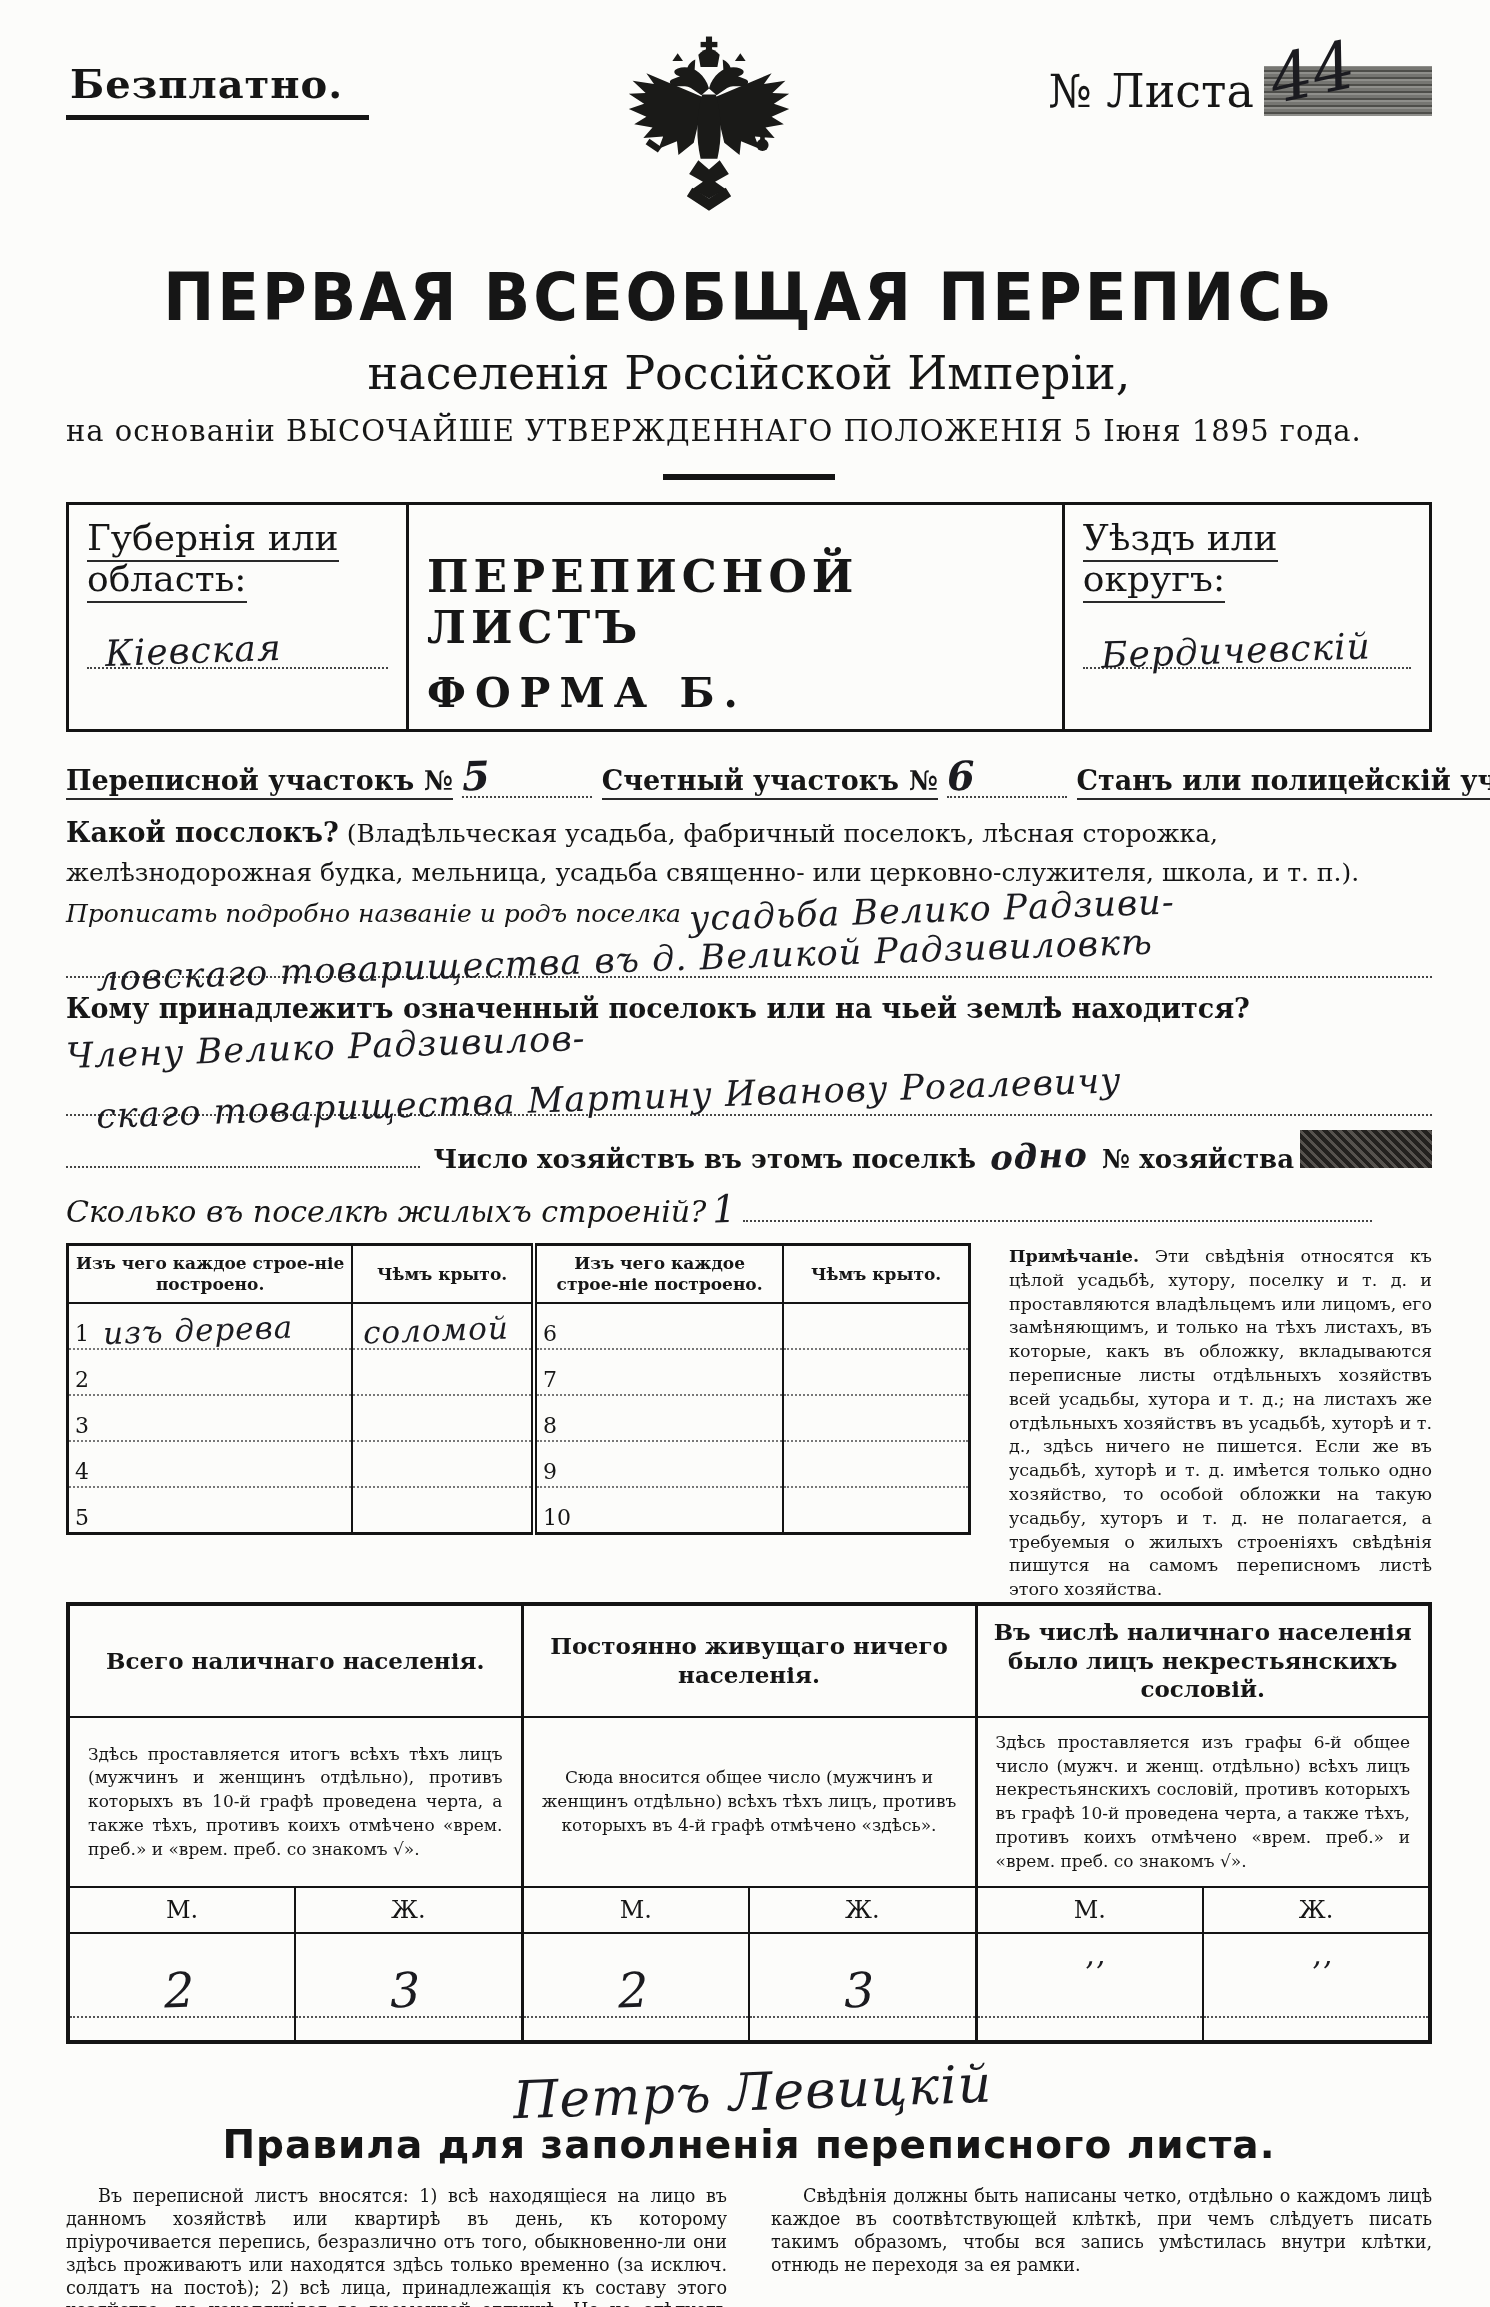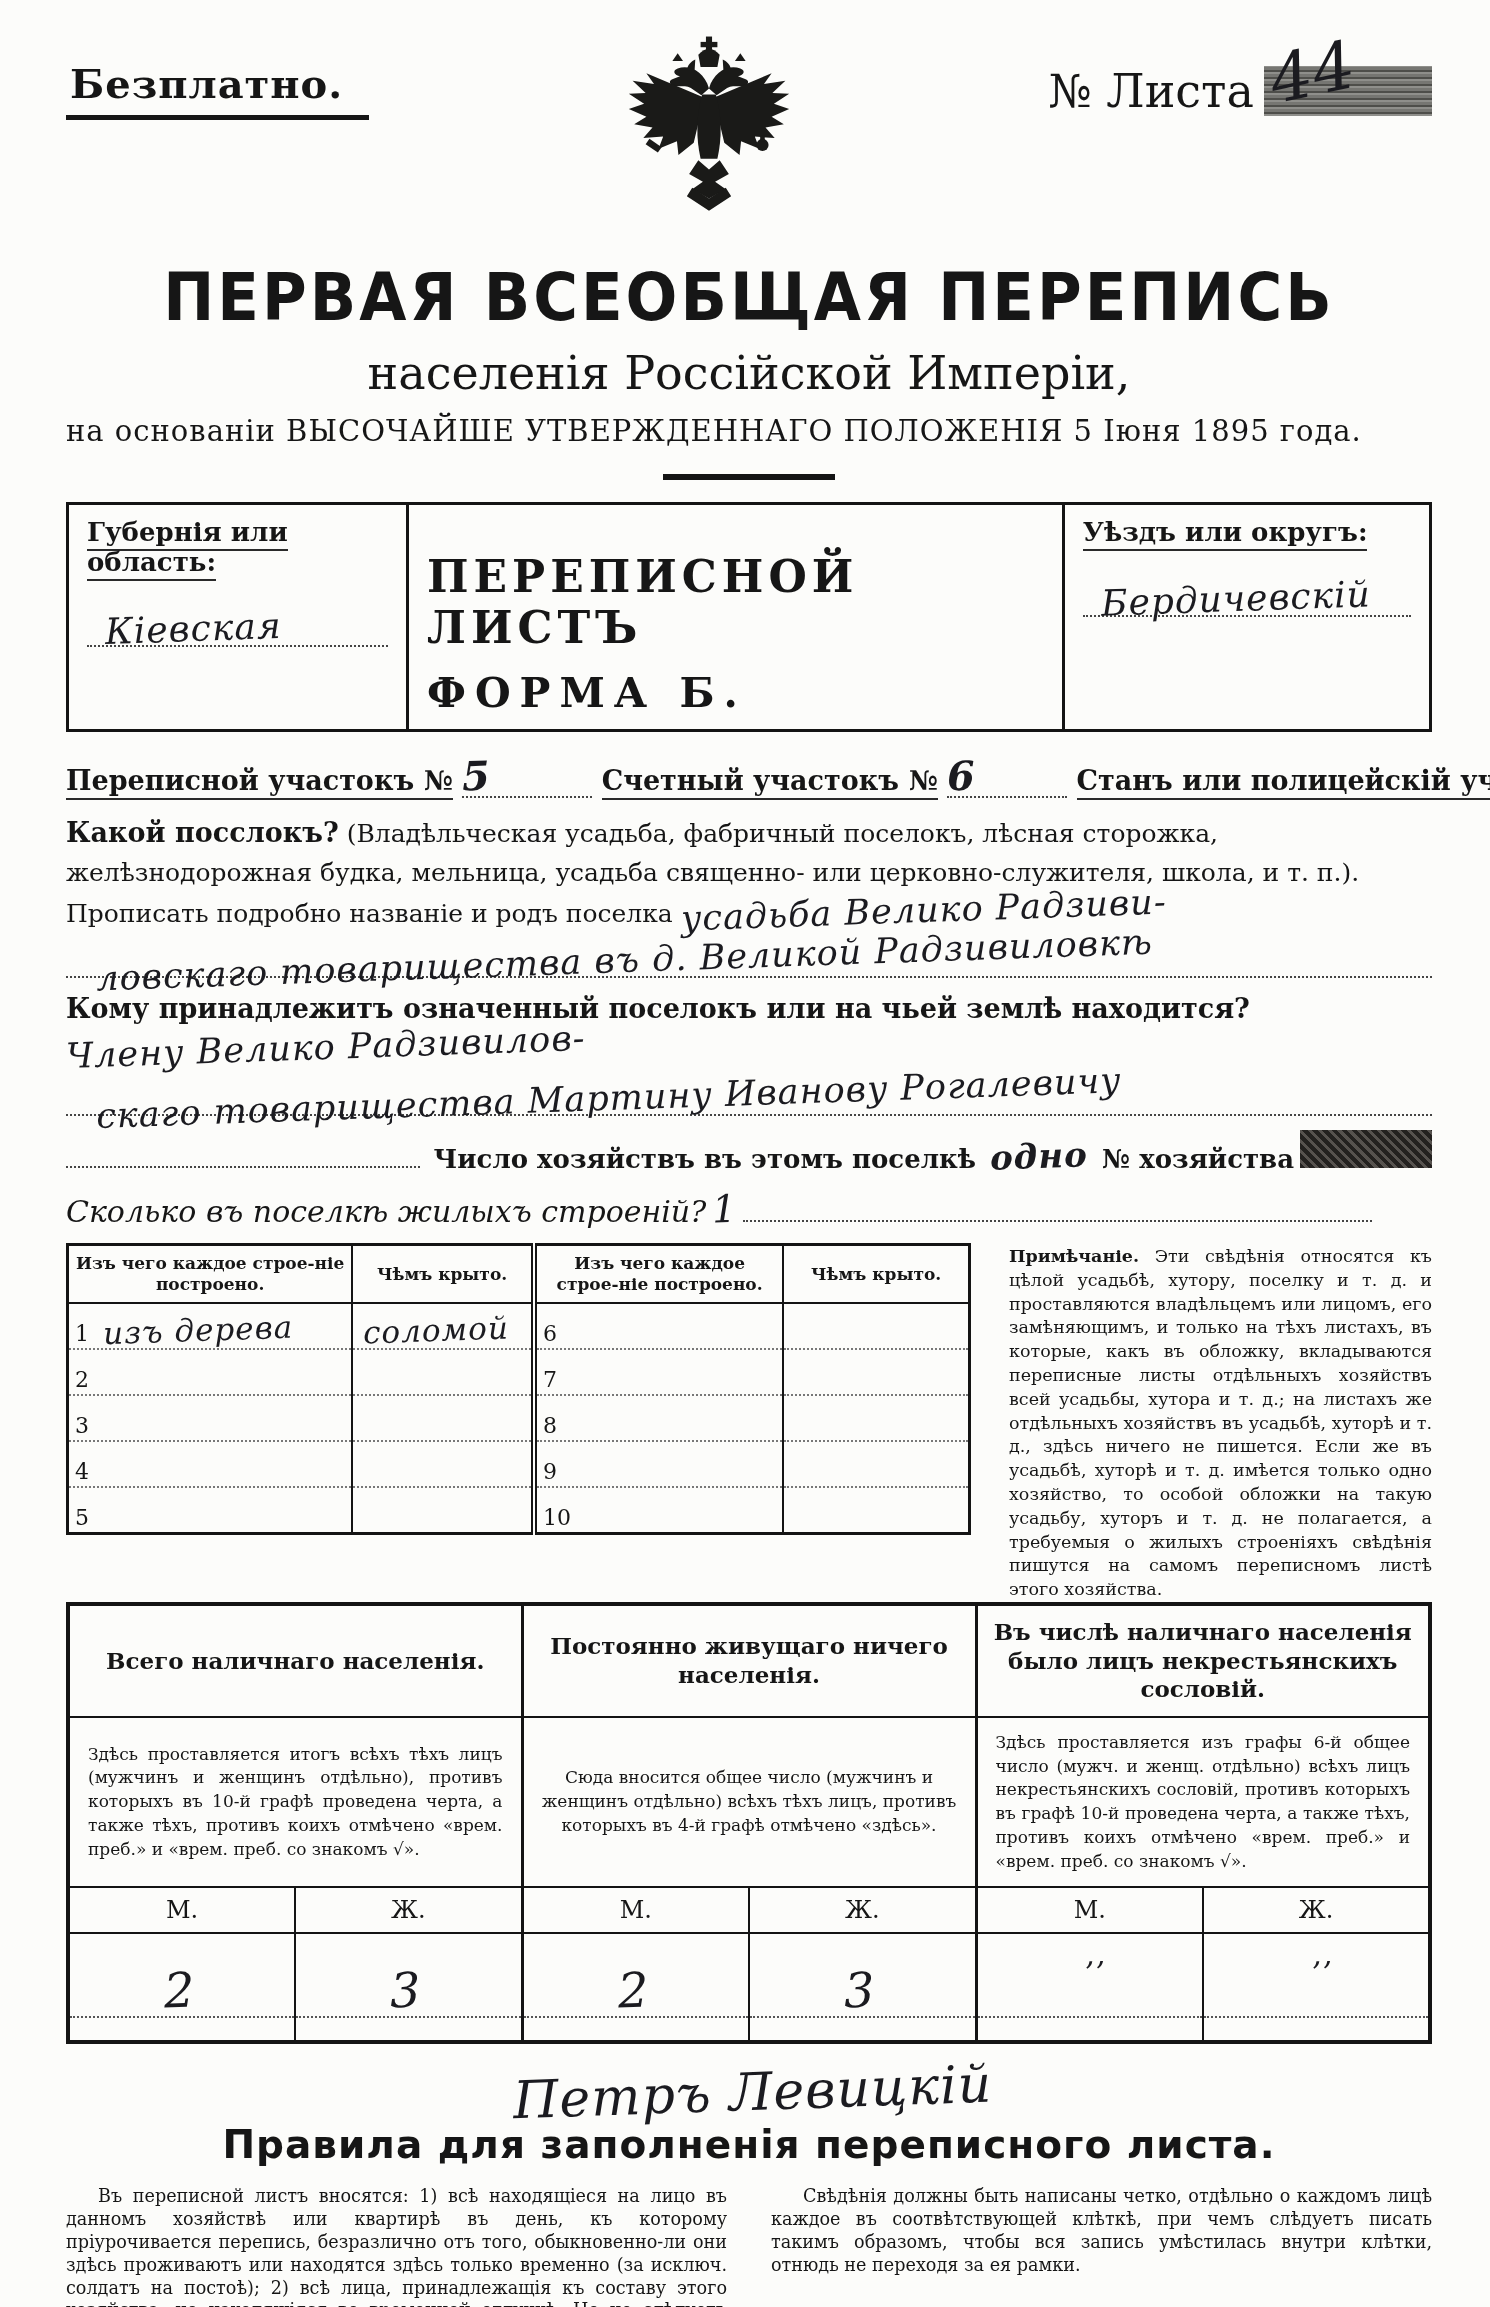--- a/index.html
+++ b/index.html
@@ -25,34 +25,34 @@
       letter-spacing:3px;margin:22px 0 6px;transform:scaleY(1.08);}
   .t2{font-size:46px;text-align:center;margin:14px 0 6px;}
   .t3{font-size:29px;margin:14px 0 0;letter-spacing:1px;}
   .shortrule{width:172px;border:none;border-top:6px solid #141414;margin:26px auto 22px;}
   
   .fbox{display:flex;border:3px solid #141414;min-height:132px;}
   .fb-cell{padding:12px 18px;box-sizing:border-box;}
   .fb-left{flex:0 0 25%;border-right:3px solid #141414;}
   .fb-center{flex:1;margin-top:32px;}
   .fb-right{flex:0 0 27%;border-left:3px solid #141414;}
-  .fb-label{font-size:26px;font-weight:bold;}
+  .fb-label{font-size:36px;font-weight:normal;}
   .fb-line{display:block;border-bottom:2px dotted #444;margin-top:34px;}
   .fb-line .hw{font-size:36px;margin:0 0 -6px 18px;}
   .fb-c1{font-size:44px;font-weight:bold;letter-spacing:5px;margin-top:2px;}
   .fb-c2{font-size:41px;font-weight:bold;letter-spacing:9px;margin-top:16px;}
   
   .precinct{font-size:27px;font-weight:bold;margin:24px 0 14px;white-space:nowrap;}
   .ul{border-bottom:2px solid #2a2a2a;padding-bottom:2px;}
   .fill{display:inline-block;border-bottom:2px dotted #444;vertical-align:baseline;}
   .fill .hw{font-size:40px;margin-bottom:-4px;}
   
   .qpara{font-size:25px;line-height:1.55;margin:6px 0 0;}
   .qlead{font-weight:bold;font-size:27px;}
-  .qitalic{}
+  .qitalic{font-style:italic;}
   .qpara .hw{font-size:35px;}
   .hwline{display:block;border-bottom:2px dotted #444;margin:10px 0 2px;}
   .hwline .hw{font-size:35px;margin:0 0 -4px 30px;}
   .households{font-size:26px;font-weight:bold;display:flex;align-items:baseline;margin-top:14px;}
   .households .lead-fill{flex:1;border-bottom:2px dotted #444;margin-right:14px;}
   .households .hw{font-size:34px;margin:0 14px -4px;}
   .redact{display:inline-block;width:132px;height:38px;vertical-align:middle;margin-left:6px;
           background:repeating-linear-gradient(45deg,#23211f 0 4px,#56524e 4px 7px);}
   .buildq{font-size:30px;font-style:italic;margin-top:16px;display:flex;align-items:baseline;}
   .buildq .hw{font-size:38px;margin:0 6px -4px;}

